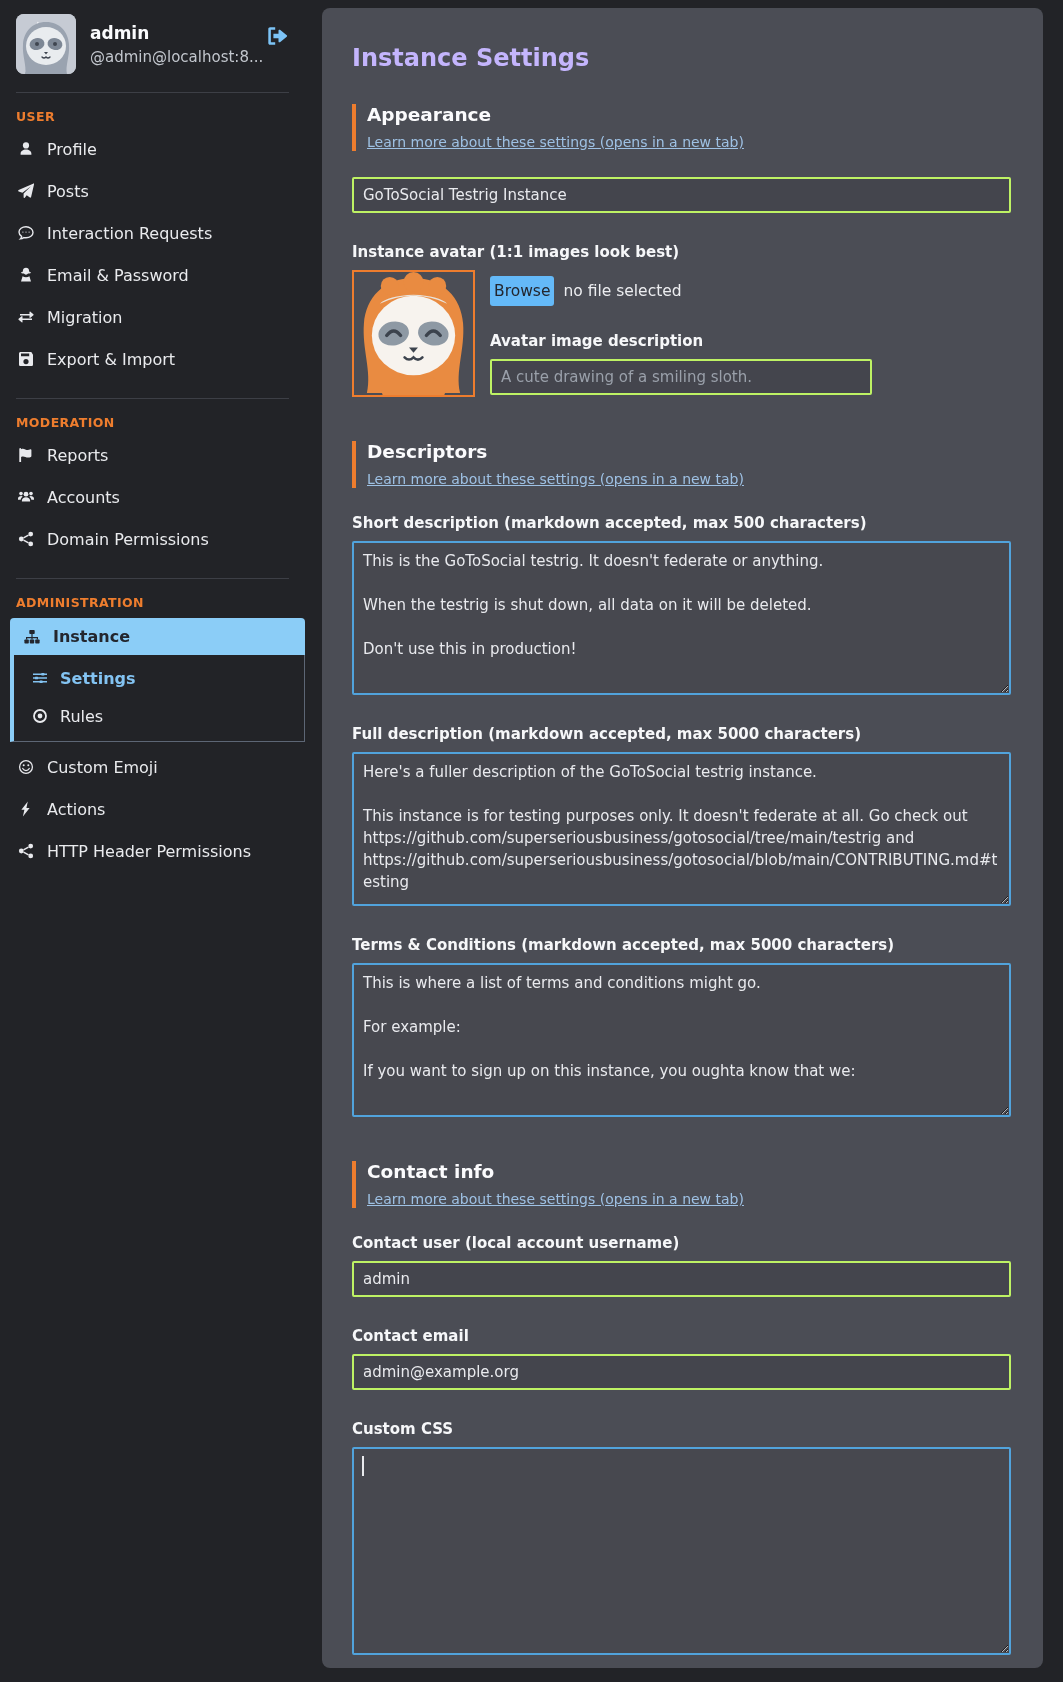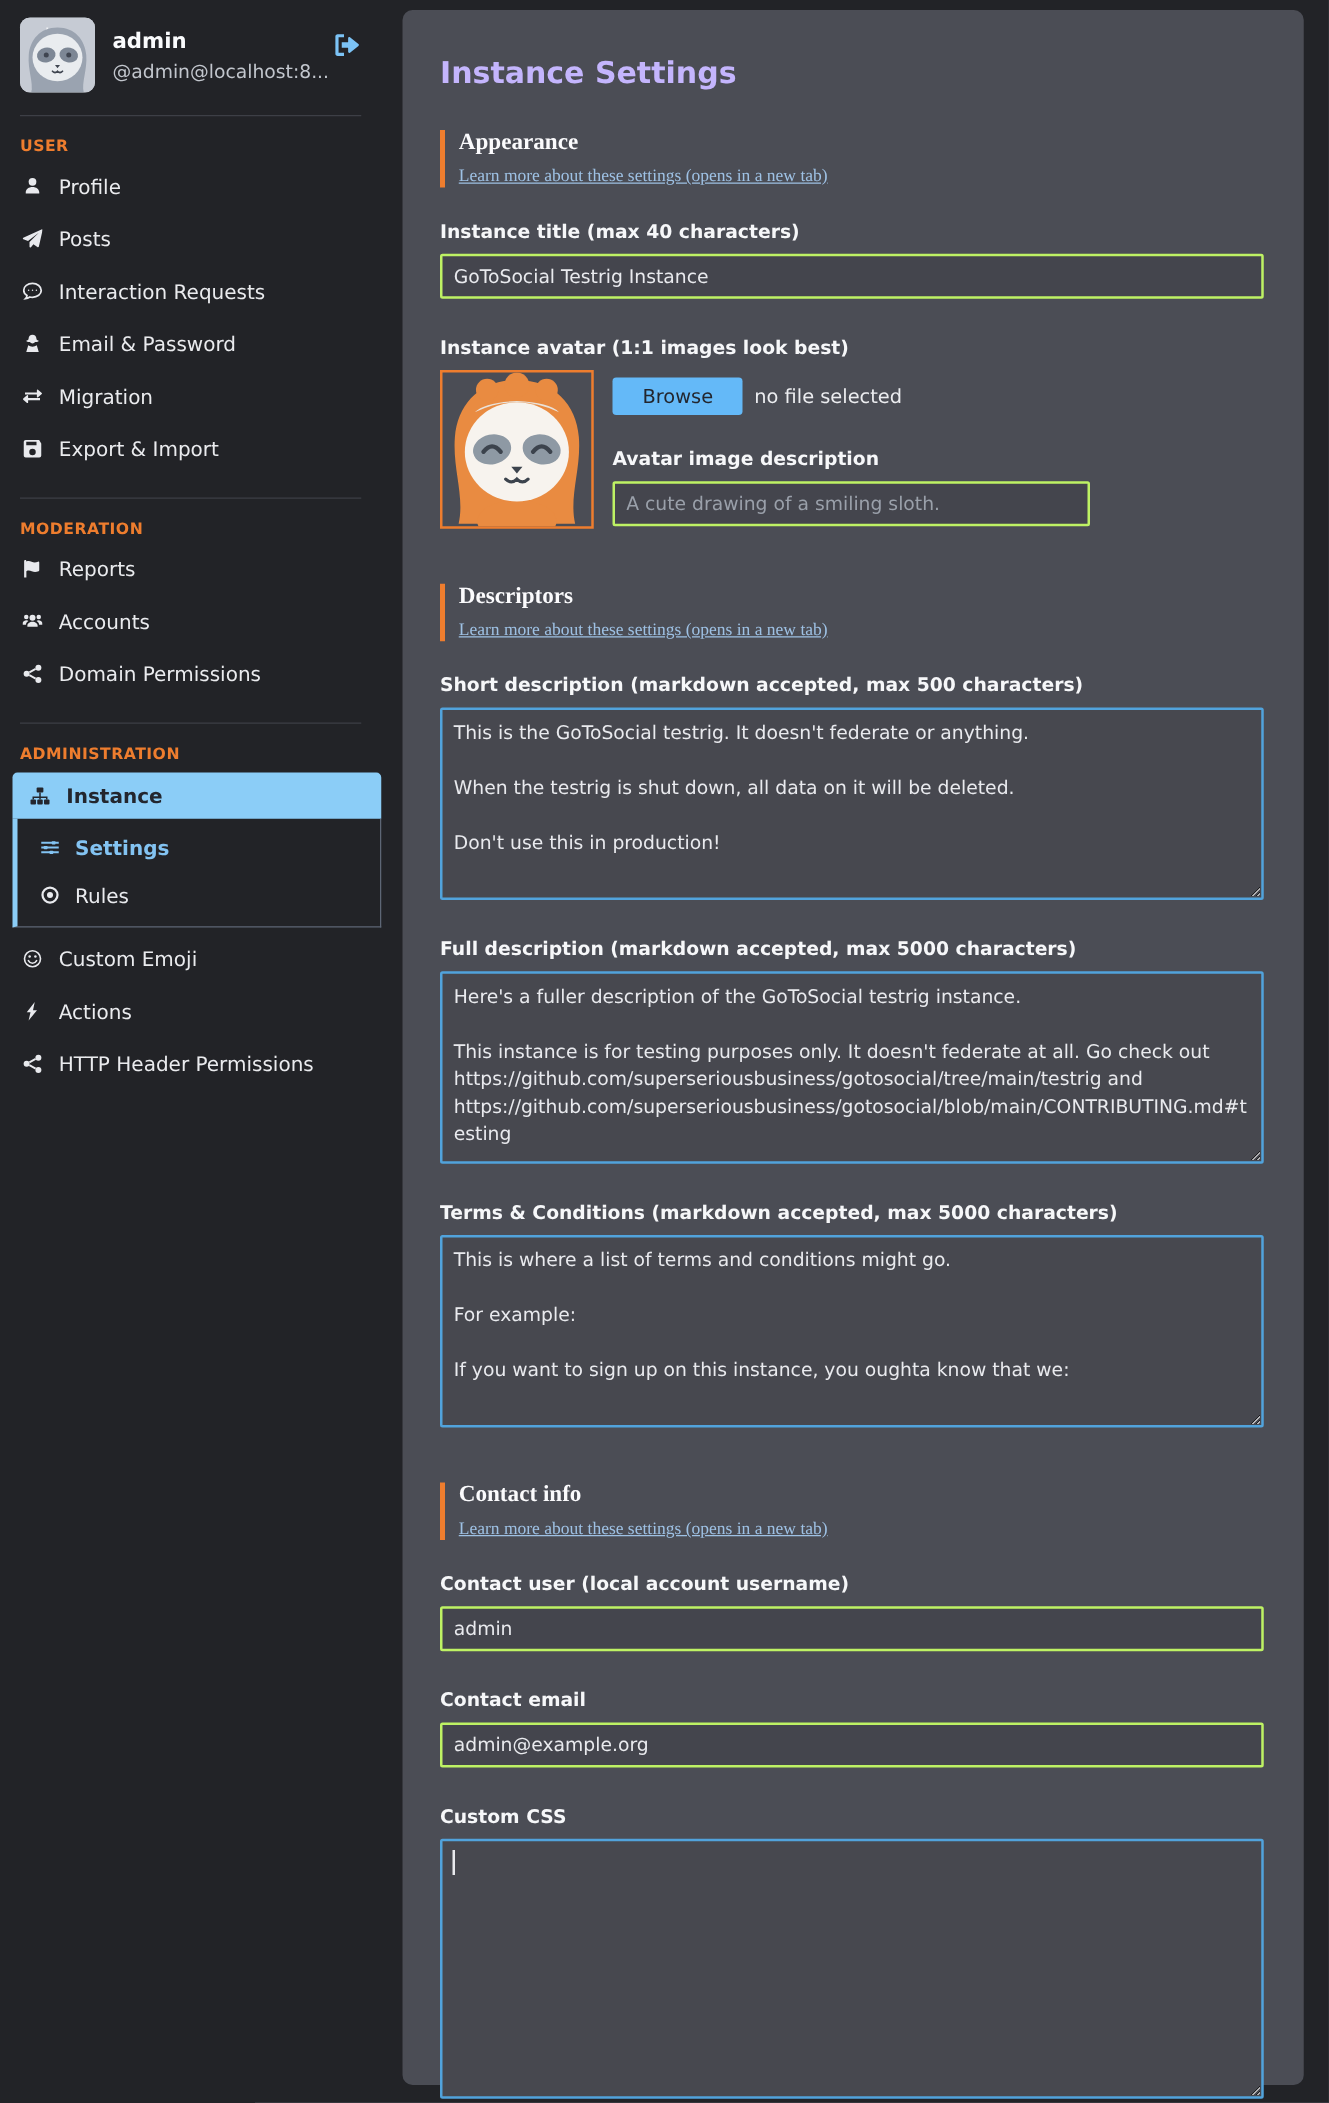--- a/index.html
+++ b/index.html
@@ -43,21 +43,21 @@
   .sub-item.active .icon { color:#83c3f2; }
 
   
   .panel {
     flex:1; margin:8px 8px 14px 17px;
     background:#4b4d55; border-radius:8px;
     padding:30px 32px 33px 30px;
   }
   h1.page-title { font-size:24px; font-weight:bold; color:#c4b5fd; margin:6px 0 0 0; }
 
-  .section-head { border-left:4px solid #ee7d2e; padding-left:11px; margin:44px 0 26px 0;font-family:Liberation Serif, serif; }
+  .section-head { border-left:4px solid #ee7d2e; padding-left:11px; margin:44px 0 26px 0; }
   .section-head.first { margin-top:32px; }
   .section-head h2 { font-size:18.5px; font-weight:bold; color:#fbfbfd; margin-bottom:7px; }
   .learn-link { font-size:14px; color:#9ec1e4; text-decoration:underline; cursor:pointer; }
 
   .field { margin-bottom:30px; }
   .field-label { display:block; font-size:15px; font-weight:bold; color:#f6f7f9; margin-bottom:9px; }
   .text-input {
     width:100%; height:36px; background:#44454d; border:2px solid #bef264; border-radius:2px;
     color:#e9eaee; font-size:15px; font-family:inherit; padding:4px 9px; outline:none;
   }
@@ -70,21 +70,21 @@
   .ta-regular { height:154px; }
   .ta-css { height:208px; font-family:"DejaVu Sans Mono","Liberation Mono",monospace; }
 
   .avatar-row { display:flex; gap:15px; align-items:flex-start; }
   .instance-avatar { width:123px; height:127px; border:2px solid #ee7d2e; flex:0 0 auto; }
   .instance-avatar svg { width:100%; height:100%; display:block; }
   .avatar-right { padding-top:6px; }
   .file-row { display:flex; align-items:center; gap:9px; margin-bottom:26px; }
   .browse-btn {
     background:#64b9f8; color:#23262e; font-size:15.5px; font-family:inherit;
-    border:none; border-radius:3px; padding:6px 24px; cursor:pointer;
+    border:none; border-radius:3px; padding:6px 4px; cursor:pointer;
   }
   .file-status { font-size:15.5px; color:#eceDf0; }
   .desc-input { width:382px; }
 
   .css-wrap { position:relative; }
   .caret { position:absolute; left:10px; top:9px; width:1.5px; height:20px; background:#e9eaee; }
 </style>
 </head>
 <body>
 
@@ -268,21 +268,20 @@
   <main class="panel">
 
     <h1 class="page-title">Instance Settings</h1>
 
     <div class="section-head first">
       <h2>Appearance</h2>
       <a class="learn-link">Learn more about these settings (opens in a new tab)</a>
     </div>
 
     <div class="field">
-      <label class="field-label">Instance title (max 40 characters)</label>
       <input class="text-input" type="text" value="GoToSocial Testrig Instance" style="">
     </div>
 
     <div class="field">
       <label class="field-label">Instance avatar (1:1 images look best)</label>
       <div class="avatar-row">
         <div class="instance-avatar">
           <svg viewBox="0 0 120 120">
             <path d="M60 4 C30 4 12 24 10 50 C8 76 18 98 13 120 L107 120 C102 98 112 76 110 50 C108 24 90 4 60 4 Z" fill="#e98b41"></path>
             <circle cx="36" cy="12" r="9" fill="#e98b41"></circle>

